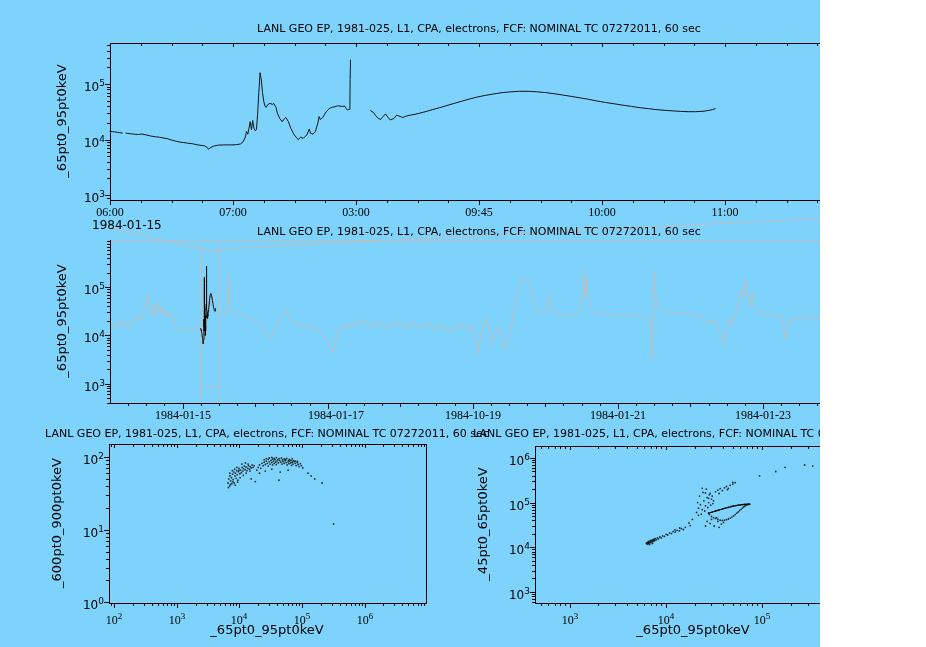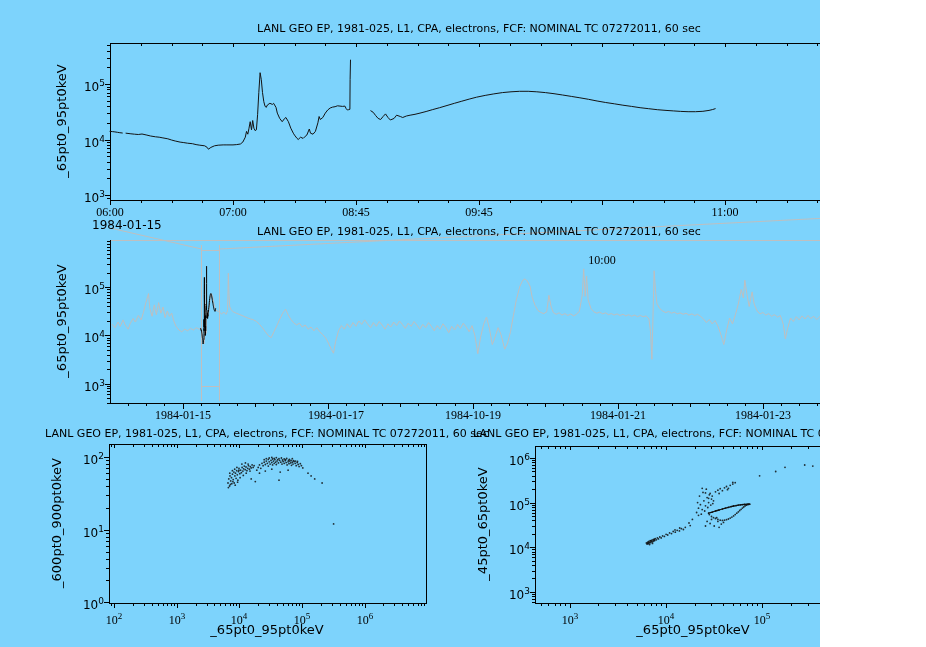--- a/index.html
+++ b/index.html
@@ -680,23 +680,23 @@
 
   <div class="lab title" style="left:-53px;top:427px;width:640px;">LANL GEO EP, 1981-025, L1, CPA, electrons, FCF: NOMINAL TC 07272011, 60 sec</div>
   <div class="lab ylab" style="left:-43px;top:515px;">_600pt0_900pt0keV</div>
   <div class="lab xlab" style="left:167px;top:622px;">_65pt0_95pt0keV</div>
 
   <div class="lab title" style="left:473px;top:427px;width:440px;">LANL GEO EP, 1981-025, L1, CPA, electrons, FCF: NOMINAL TC 07272011, 60 sec</div>
   <div class="lab ylab" style="left:383px;top:516px;">_45pt0_65pt0keV</div>
   <div class="lab xlab" style="left:593px;top:622px;">_65pt0_95pt0keV</div>
 <div class="lab tick-x" style="left: 75px; top: 205px; width: 70px; text-align: center;">06:00</div>
     <div class="lab tick-x" style="left: 198px; top: 205px; width: 70px; ">07:00</div>
-    <div class="lab tick-x" style="left: 321px; top: 205px; width: 70px; text-align: center;">08:45</div>
+    <div class="lab tick-x" style="left: 321px; top: 205px; width: 70px; text-align: center;">03:00</div>
     <div class="lab tick-x" style="left: 444px; top: 205px; width: 70px; text-align: center;">09:45</div>
-    <div class="lab tick-x" style="left: 567px; top: 205px; width: 70px; text-align: center; margin-top: 48px;">10:00</div>
+    <div class="lab tick-x" style="left: 567px; top: 205px; width: 70px; text-align: center;">10:00</div>
     <div class="lab tick-x" style="left: 690px; top: 205px; width: 70px; text-align: center;">11:00</div>
     <div class="lab tick-x" style="left: 813px; top: 205px; width: 70px; text-align: center;">12:00</div>
     <div class="lab tick-y" style="left: 65px; top: 187px; width: 40px;">10<sup>3</sup></div>
     <div class="lab tick-y" style="left: 65px; top: 132px; width: 40px;">10<sup>4</sup></div>
     <div class="lab tick-y" style="left: 65px; top: 76px; width: 40px;">10<sup>5</sup></div>
     <div class="lab tick-x" style="left: 148px; top: 408px; width: 70px; text-align: center;">1984-01-15</div>
     <div class="lab tick-x" style="left: 293px; top: 408px; width: 70px; text-align: center; margin-left: 8px;">1984-01-17</div>
     <div class="lab tick-x" style="left: 438px; top: 408px; width: 70px; text-align: center;">1984-10-19</div>
     <div class="lab tick-x" style="left: 583px; top: 408px; width: 70px; text-align: center;">1984-01-21</div>
     <div class="lab tick-x" style="left: 728px; top: 408px; width: 70px; text-align: center;">1984-01-23</div>

